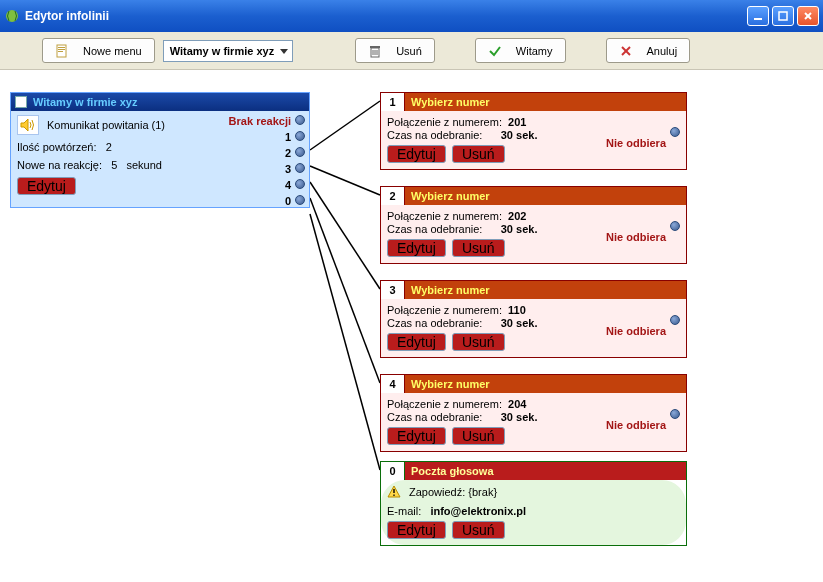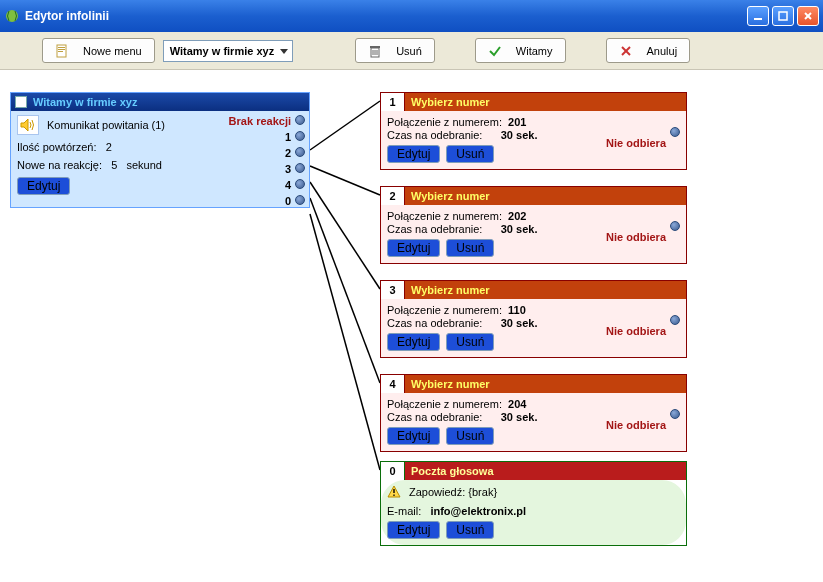--- a/index.html
+++ b/index.html
@@ -106,23 +106,23 @@
     display:inline-flex; align-items:center; justify-content:center;
   }
   .srcpanel .speaker svg { width:16px;height:14px; }
   .srcpanel .brak {
     color:#a31515; font-weight:bold;
   }
   .srcpanel .line {
     margin: 6px 0 2px 0;
   }
   .smallbtn {
-    border:1px solid #7f9db9; background:#1d4ed8; border-radius:3px;
+    border:1px solid #7f9db9; background:#b91c1c; border-radius:3px;
     height:18px; padding:0 9px; display:inline-flex; align-items:center;
-    cursor:pointer; font-size:12px;
+    cursor:pointer; font-size:14px;
   }
 
   .ports {
     position:absolute; right:4px; top:4px;
     text-align:right; font-weight:bold;
   }
   .ports .pline {
     display:flex; align-items:flex-start; justify-content:flex-end;
     gap:4px; height:16px;
   }

